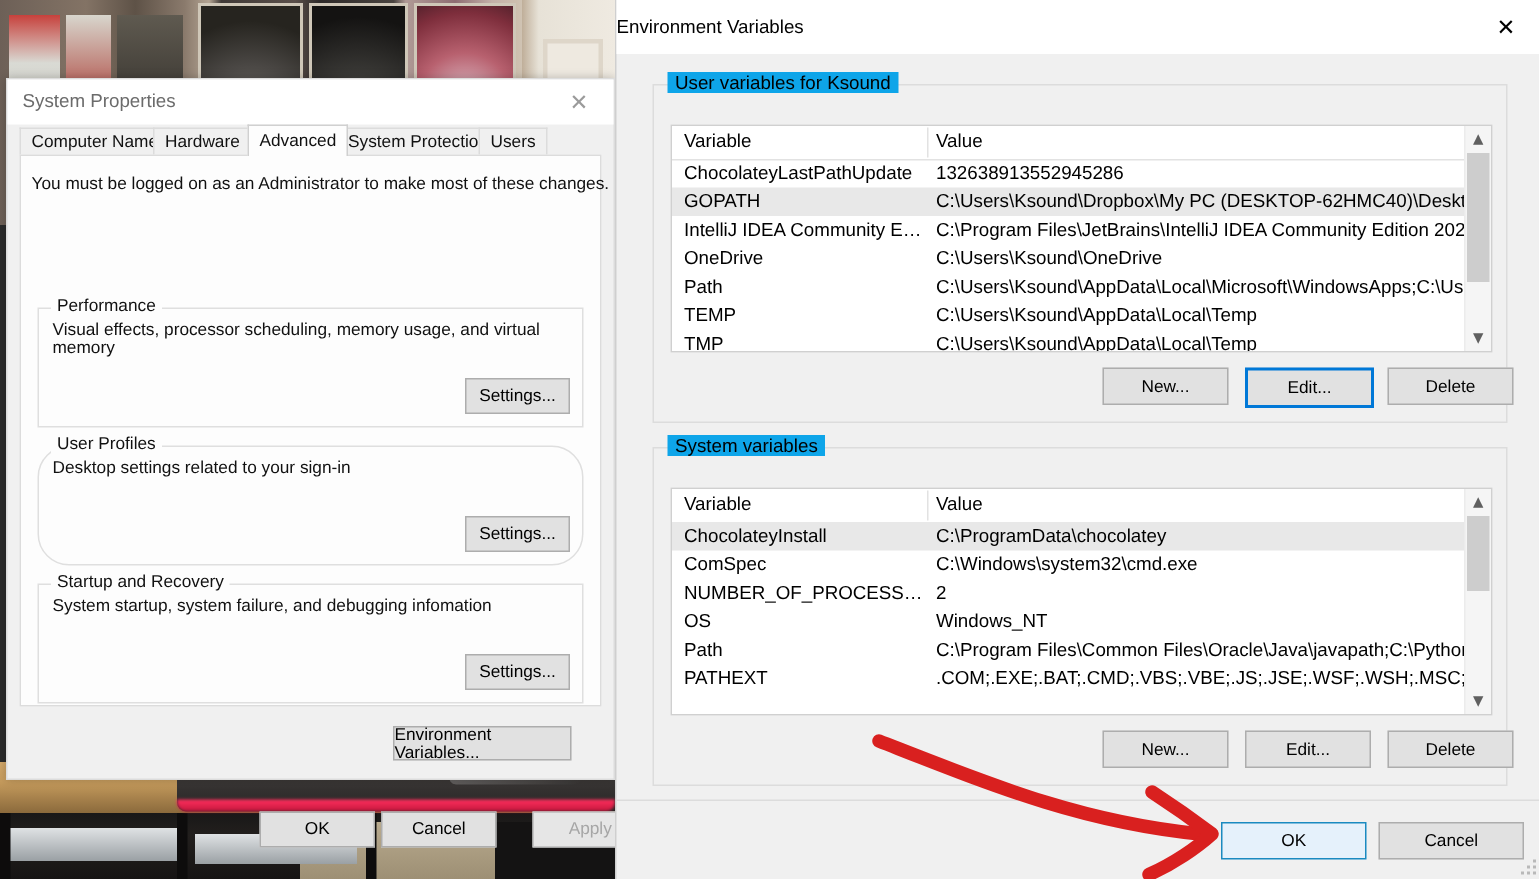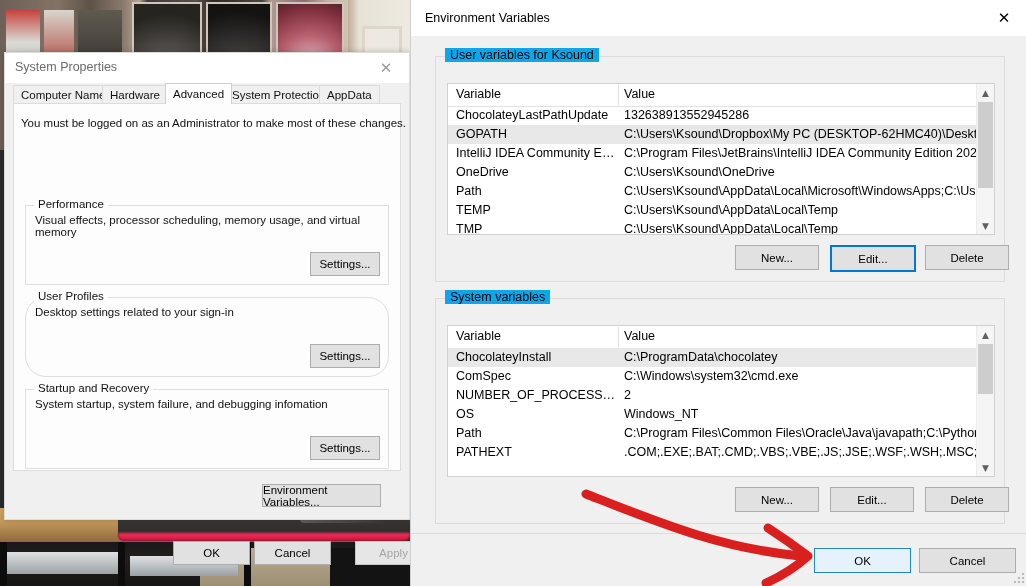--- a/index.html
+++ b/index.html
@@ -89,21 +89,21 @@
      font-size:11.5px;display:flex;align-items:center;justify-content:center;
      font-family:"Liberation Sans", sans-serif;}
   .btn.disabled{color:#a6a6a6;border-color:#c6c6c6;background:#e6e6e6;}
   .btn.focus{border:2px solid #0078d7;}
   .btn.hover{background:#e5f1fb;border:1px solid #1a8ac0;}
 
   
   #envvars{left:410px;top:0;width:616px;height:586px;background:#f0f0f0;
      border-left:1px solid #cfcfcf;}
   #envvars .titlebar{height:36px;background:#ffffff;}
-  #envvars .title-text{top:11px;left:14px;font-size:12.5px;color:#000;}
+  #envvars .title-text{top:11px;left:0;font-size:12.5px;color:#000;}
 
   .ev-group{position:absolute;border:1px solid #dcdcdc;}
   .ev-group-title{position:absolute;top:-9px;left:9px;background:#0ea5e9;padding:0 5px;
      font-size:12.5px;color:#000;}
 
   .table{position:absolute;background:#ffffff;border:1px solid #d0d0d0;overflow:hidden;}
   .thead{position:absolute;left:0;top:0;right:0;height:22px;background:#ffffff;
      border-bottom:1px solid #e2e2e2;}
   .th{position:absolute;top:3px;font-size:12.5px;color:#000;}
   .th-sep{position:absolute;top:1px;width:1px;height:20px;background:#e2e2e2;}
@@ -167,21 +167,21 @@
     <div class="closebtn">
       <span class="closeglyph">✕</span>
     </div>
   </div>
 
   <div class="tabstrip">
     <div class="tab" style="left:8px;">Computer Name</div>
     <div class="tab" style="left:97px;">Hardware</div>
     <div class="tab active" style="left:160px;">Advanced</div>
     <div class="tab" style="left:219px;">System Protection</div>
-    <div class="tab" style="left:314px;">AppData</div>
+    <div class="tab" style="left:314px;">Users</div>
   </div>
 
   <div class="tabpage"></div>
   <div class="tabnote">You must be logged on as an Administrator to make most of these changes.</div>
 
   <div class="group" style="left:20px;top:152px;width:362px;height:78px;">
     <span class="group-title">Performance</span>
     <span class="group-desc">Visual effects, processor scheduling, memory usage, and virtual memory</span>
     <div class="btn" style="right:8px;bottom:8px;width:68px;height:22px;">Settings...</div>
   </div>

